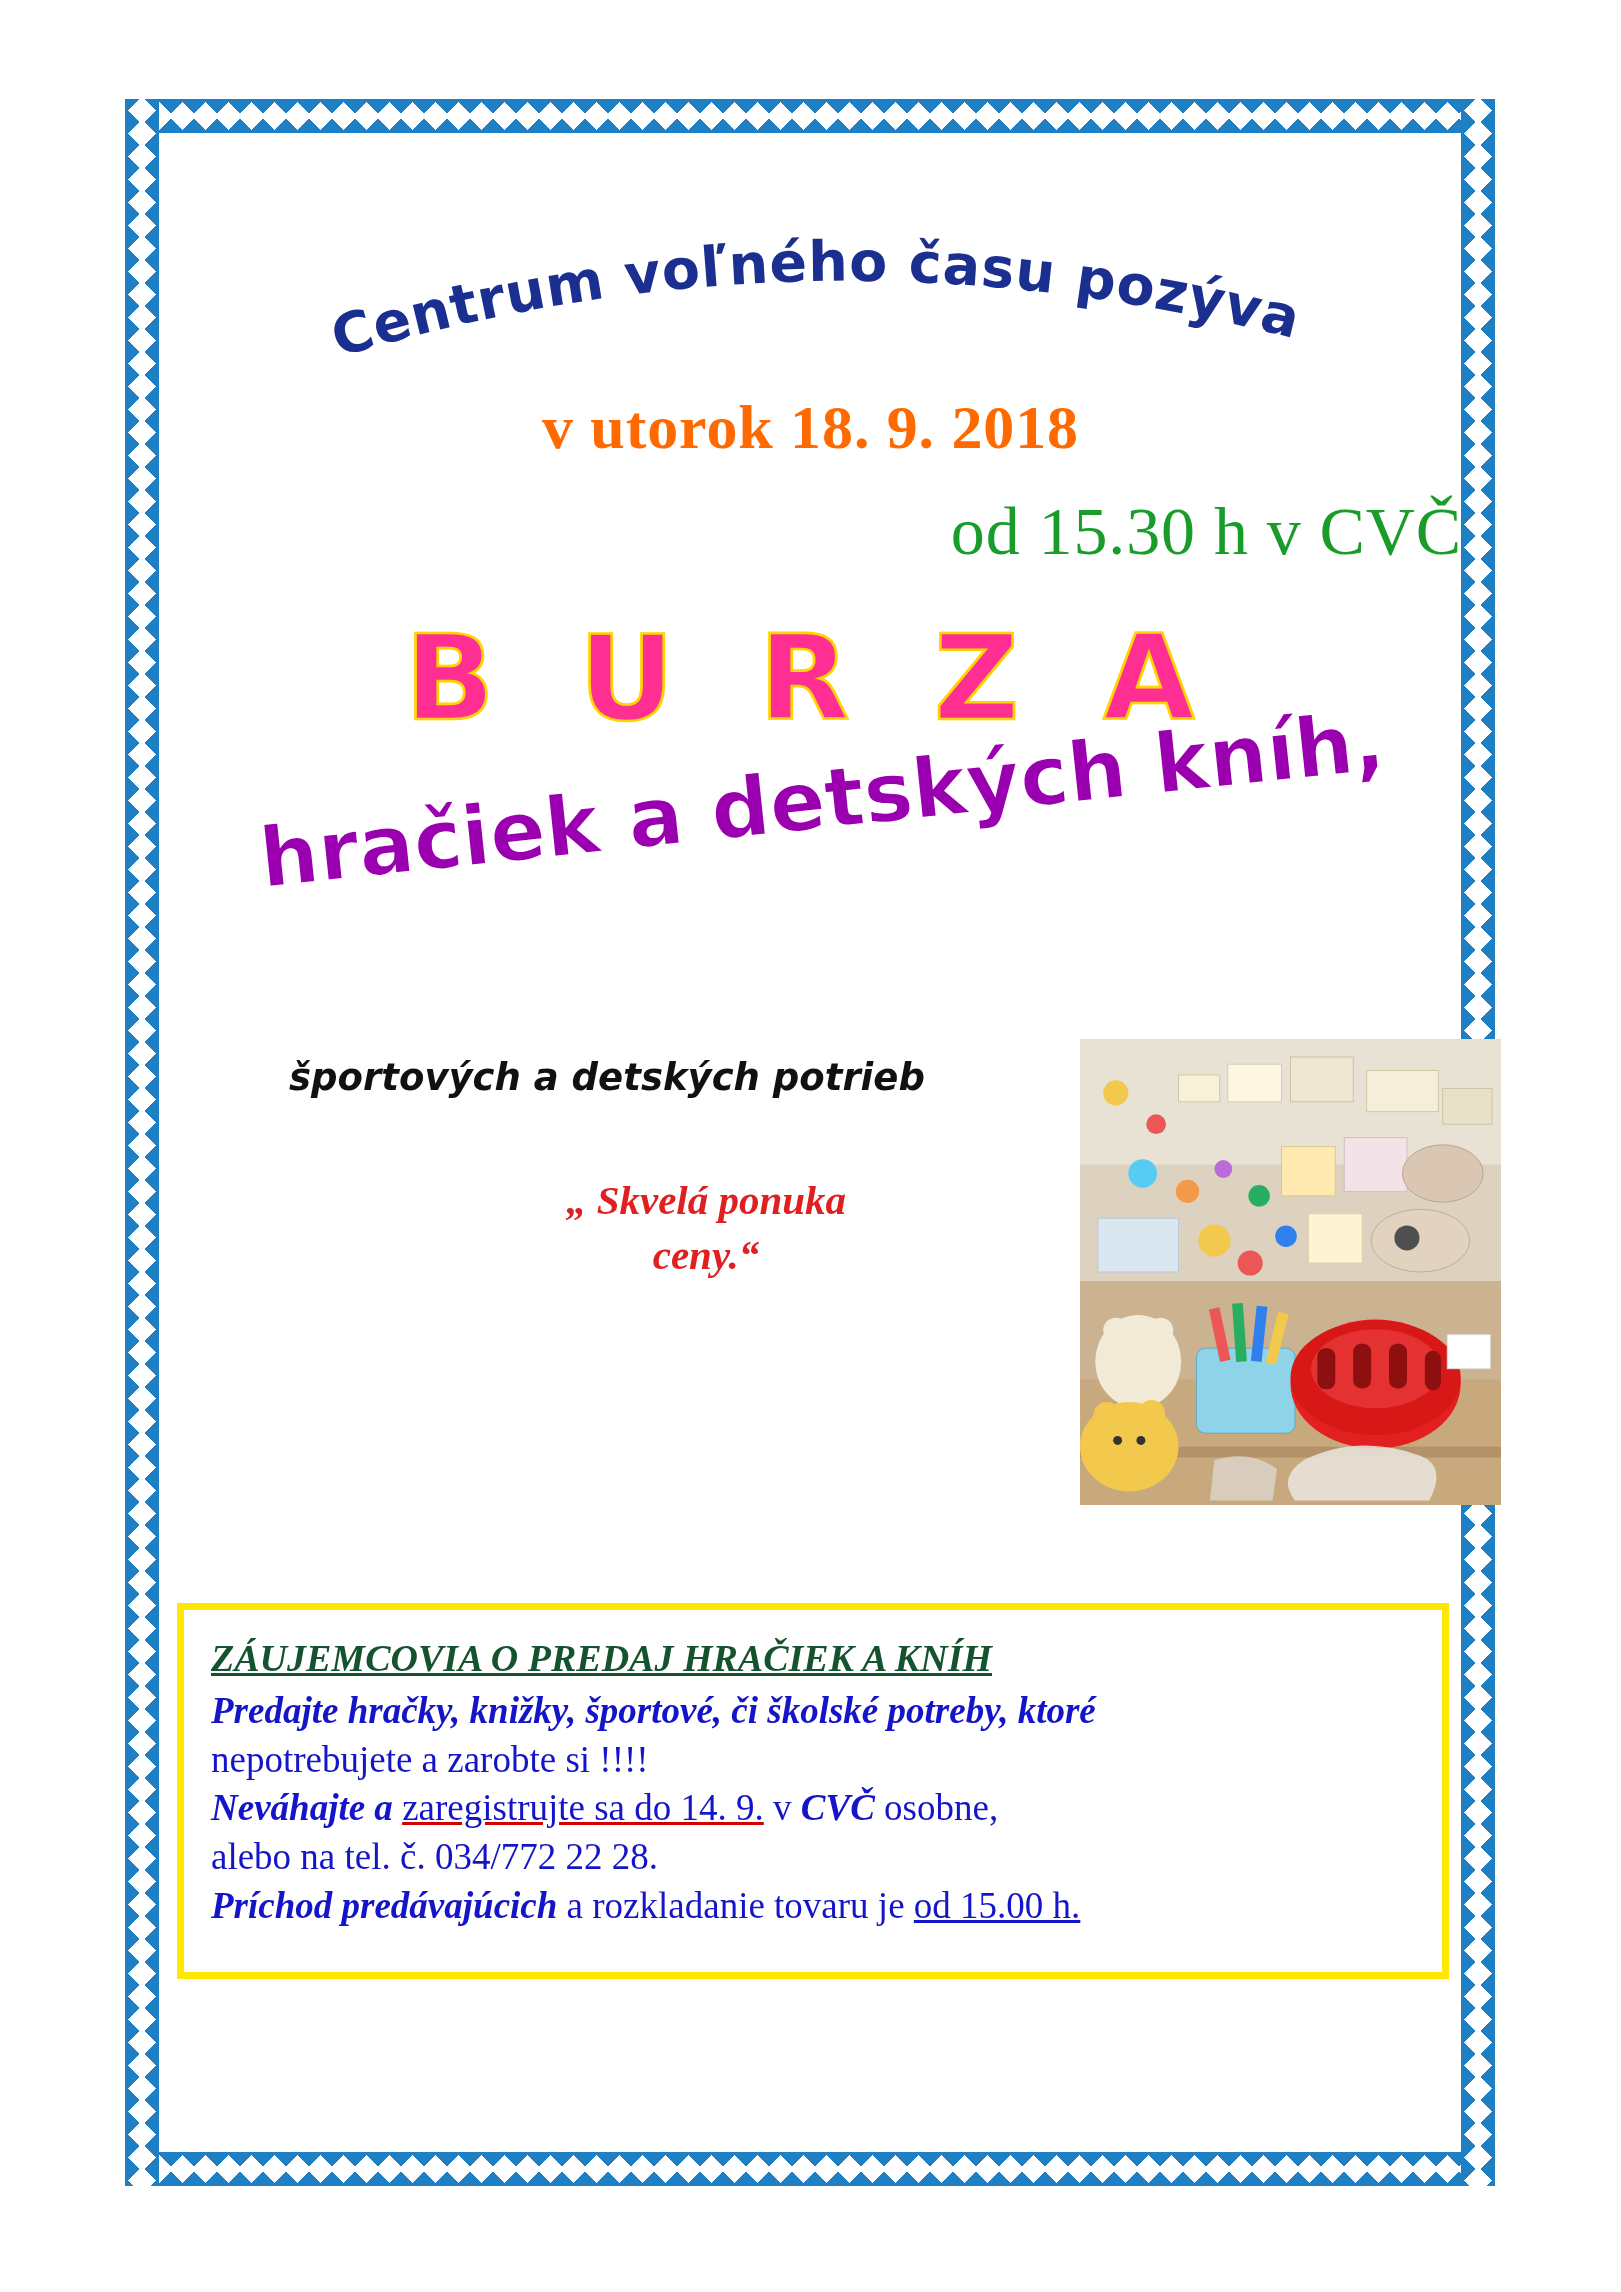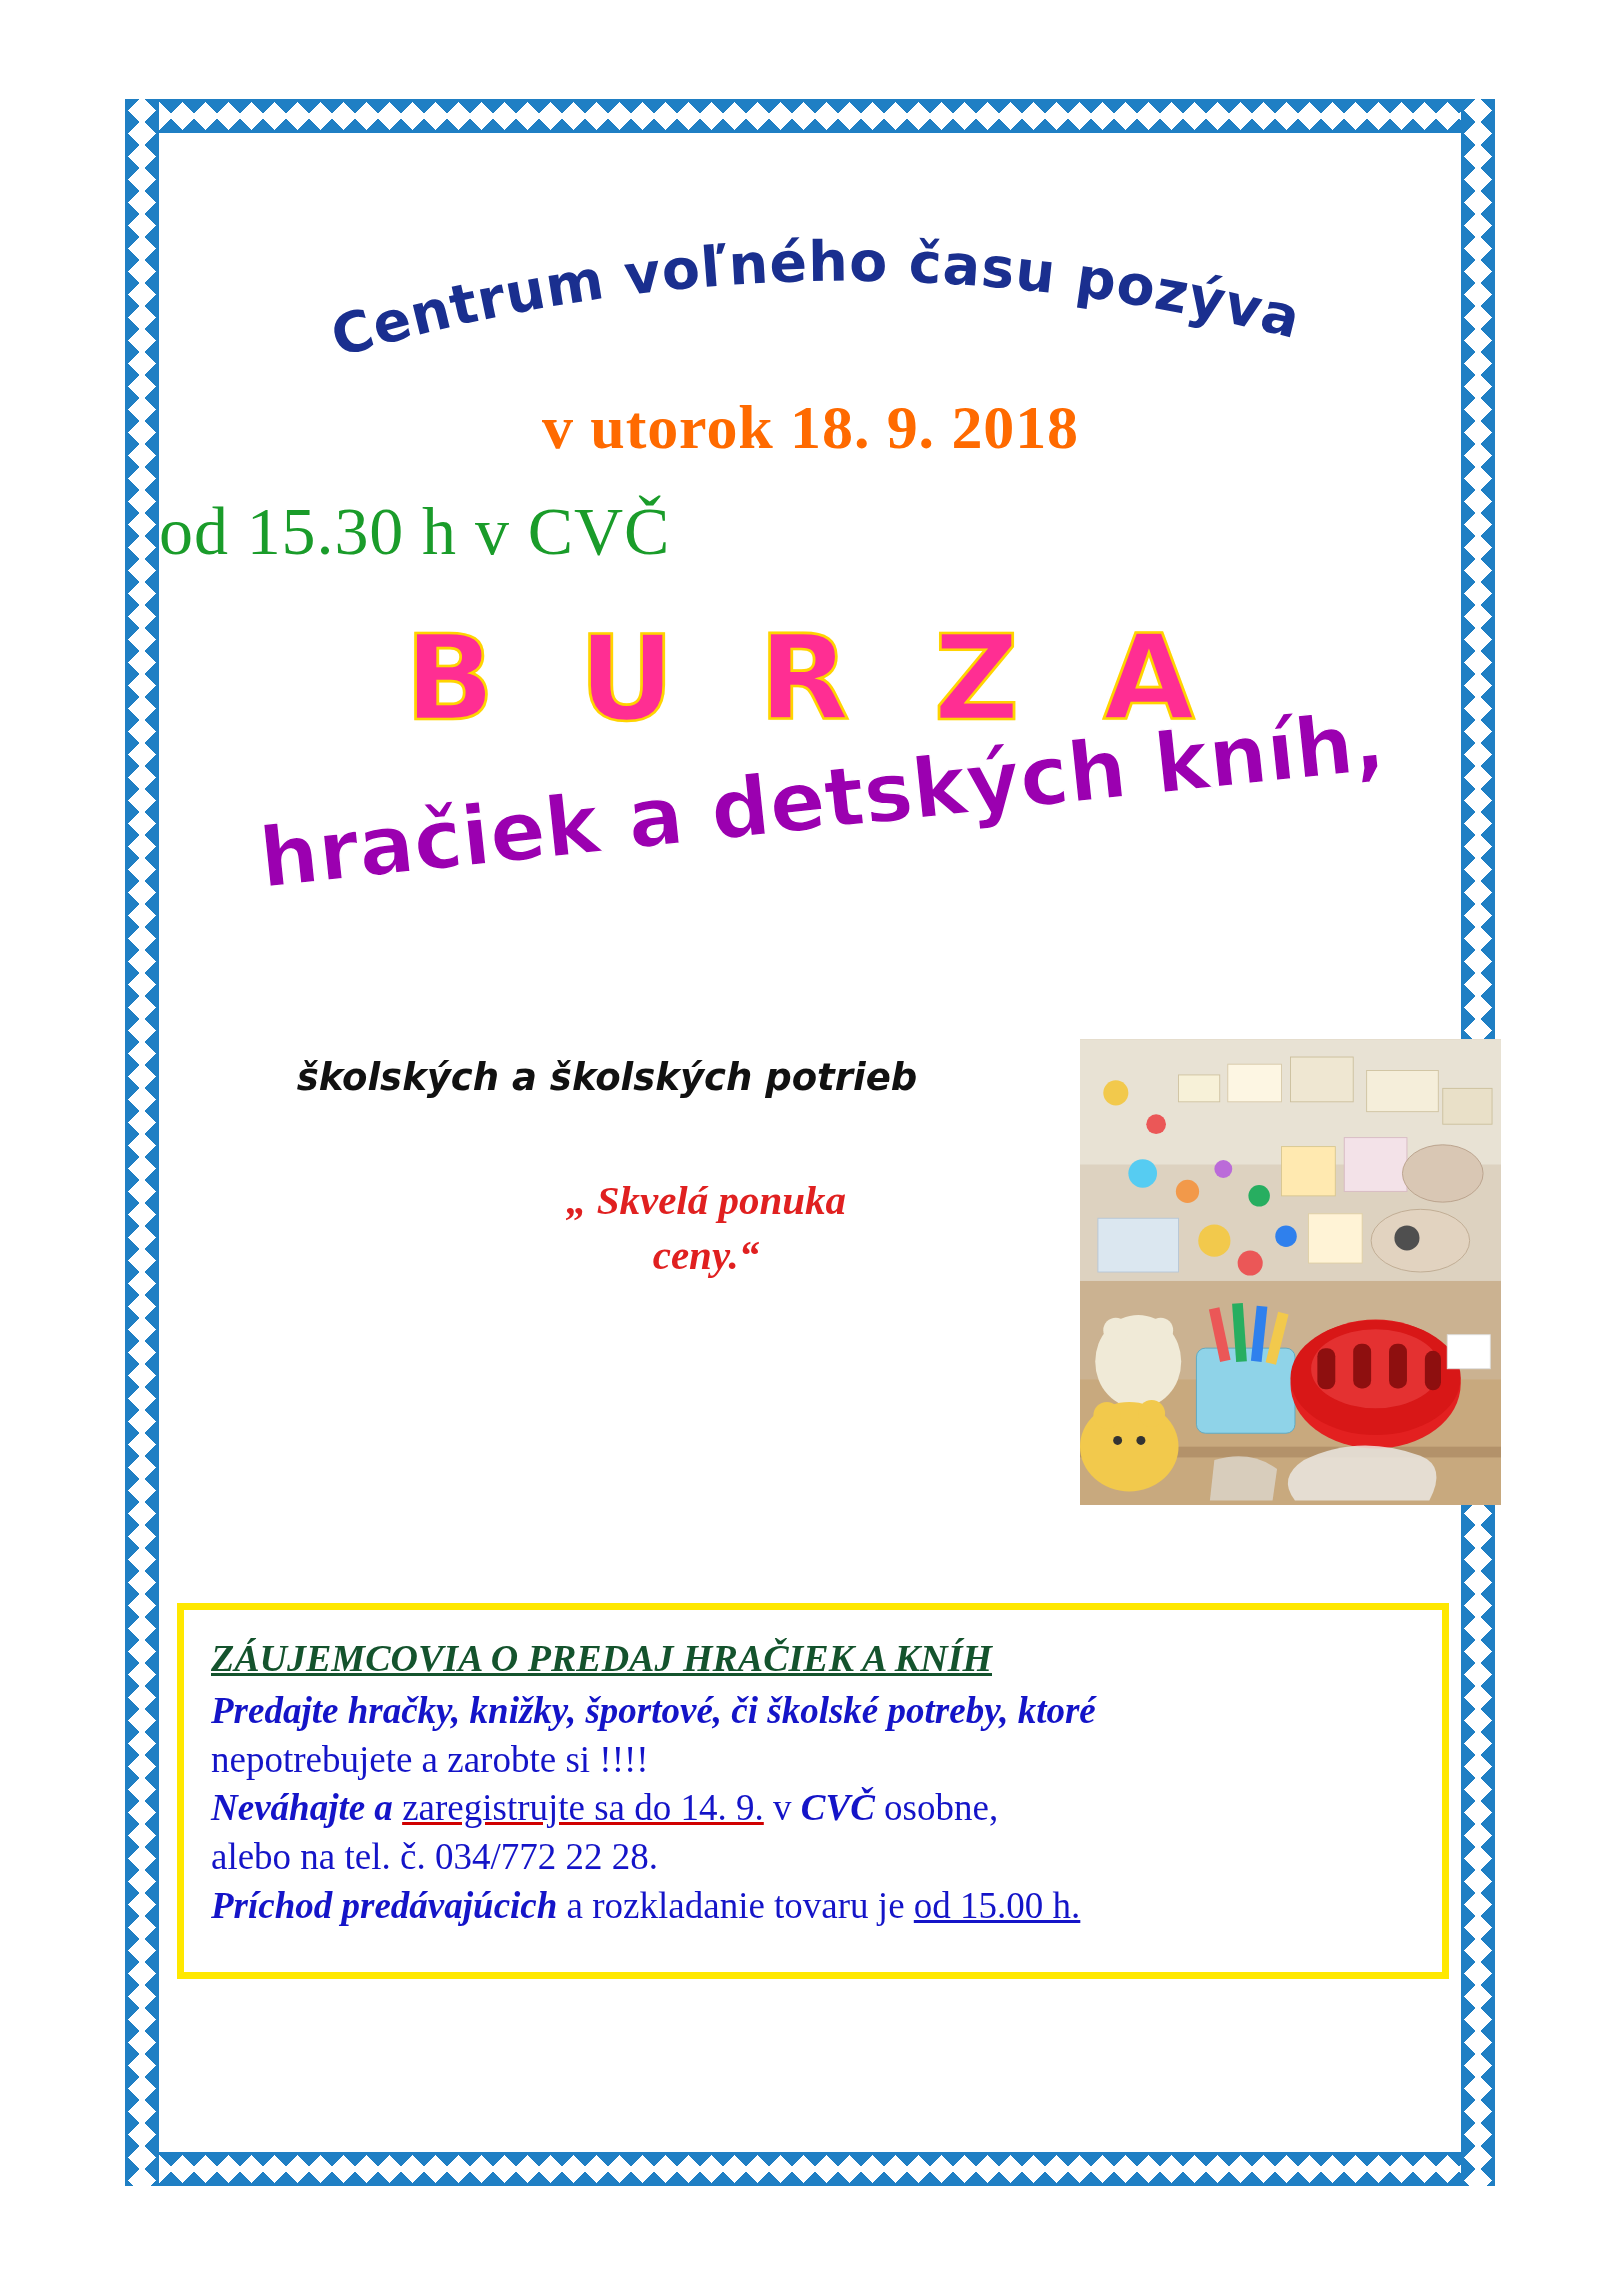--- a/index.html
+++ b/index.html
@@ -102,21 +102,21 @@
     font-size: 62px;
     color: #ff6a00;
     letter-spacing: 0.9px;
   }
 
   .time-line {
     position: absolute;
     left: 0;
     top: 358px;
     width: 1303px;
-    text-align: left;
+    text-align: right;
     font-family: "Liberation Serif", serif;
     font-size: 68px;
     color: #1a9c2a;
     letter-spacing: 0.9px;
   }
 
   .burza {
     position: absolute;
     left: 0;
     top: 475px;
@@ -240,21 +240,21 @@
         <text class="arc-text" text-anchor="middle">
           <textPath href="#arcPath" startOffset="50%">Centrum voľného času pozýva</textPath>
         </text>
       </svg>
     </div>
 
     <div class="date-line">v utorok 18. 9. 2018</div>
     <div class="time-line">od 15.30 h v  CVČ</div>
     <div class="burza">B U R Z A</div>
     <div class="subtitle-big">hračiek a detských kníh,</div>
-    <div class="subtitle-small">školských a školských potrieb</div>
+    <div class="subtitle-small">športových a detských potrieb</div>
 
     <div class="quote">
       <div>„ Skvelá ponuka</div>
       <div>ceny.“</div>
     </div>
 
     <div class="photo">
       <svg width="421" height="466" viewBox="0 0 470 520" xmlns="http://www.w3.org/2000/svg">
         <rect x="0" y="0" width="470" height="520" fill="#cbb291"></rect>
         <rect x="0" y="0" width="470" height="150" fill="#e8e2d4"></rect>

